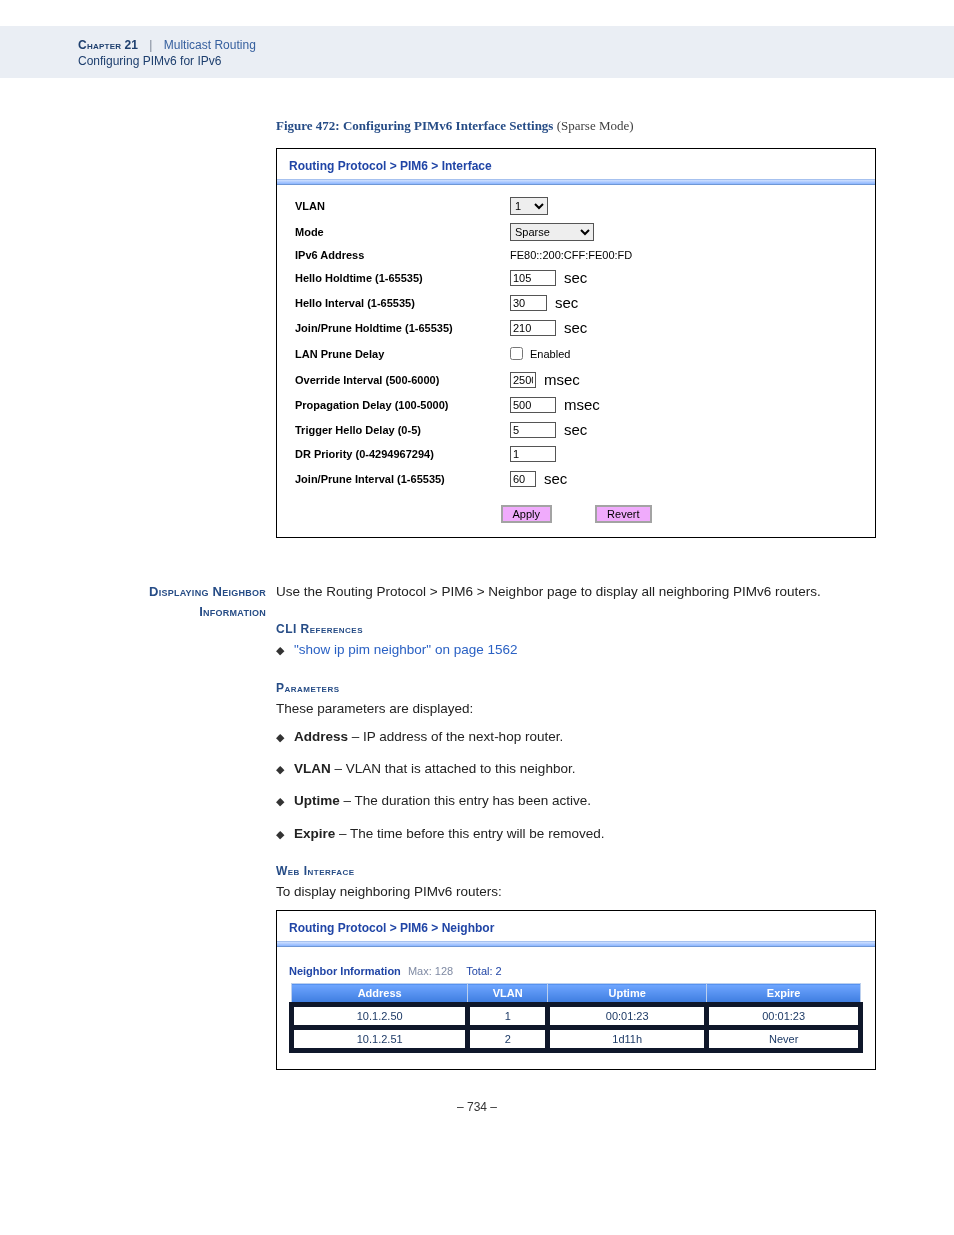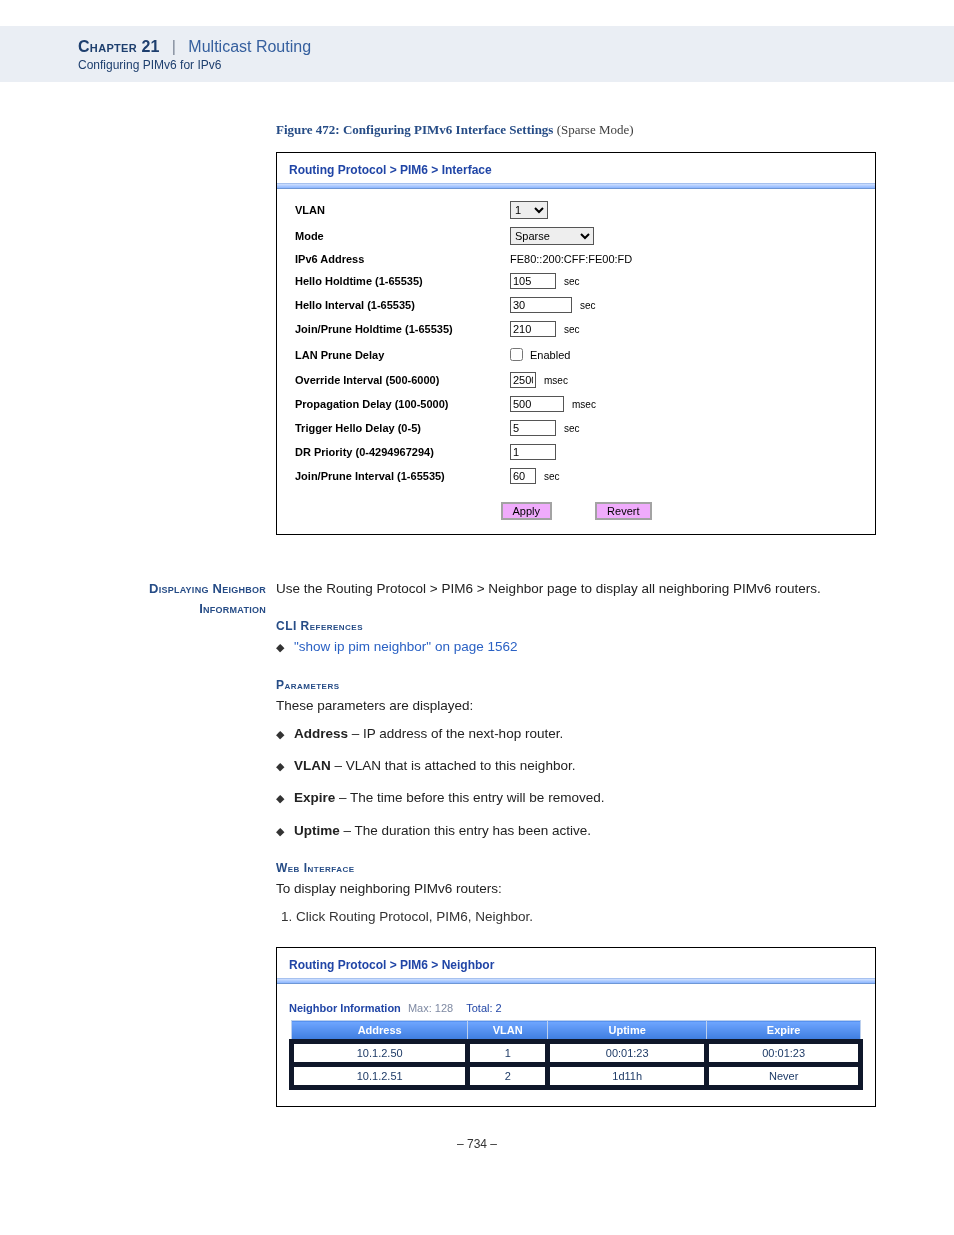--- a/index.html
+++ b/index.html
@@ -17,21 +17,21 @@
   .header-band{
     background:#eaeef4;
     padding:12px 0 10px 0;
     margin-top:26px;
   }
   .header-inner{
     margin-left:78px;
     margin-right:78px;
   }
   .chap-line{
-    font-size:16px;
+    font-size:12px;
   }
   .chap-label{ font-variant:small-caps; letter-spacing:.02em; font-weight:bold; color:#1e3f6e; }
   .chap-num{ color:#1e3f6e; font-weight:bold;}
   .chap-sep{ color:#7d8797; padding:0 8px;}
   .chap-title{ color:#355f9e; }
   .chap-sub{ color:#1e3f6e; font-size:12px; margin-top:2px;}
   .content{
     margin:0 78px;
     padding-top:40px;
     padding-bottom:60px;
@@ -85,21 +85,21 @@
     padding:0 2px;
     box-sizing:border-box;
     background:#fff;
   }
   .ff-select{
     border:1px solid #555;
     font-size:11px;
     height:18px;
     background:#eee;
   }
-  .ff-unit{ font-size:10px; margin-left:8px;}
+  .ff-unit{ font-size:15px; margin-left:8px;}
   .ff-check{ margin-left:0;}
   .ff-buttons{
     text-align:center;
     margin-top:18px;
   }
   .ff-btn{
     font-size:11px;
     padding:1px 10px;
     border:2px solid #a3a3a3;
     background:#f0abfc;
@@ -248,41 +248,41 @@
             <div class="ff-label">IPv6 Address</div>
             <div>FE80::200:CFF:FE00:FD</div>
           </div>
           <div class="ff-row" style="margin-top:6px">
             <div class="ff-label">Hello Holdtime (1-65535)</div>
             <input class="ff-input" style="width: 46px;" value="105">
             <span class="ff-unit">sec</span>
           </div>
           <div class="ff-row">
             <div class="ff-label">Hello Interval (1-65535)</div>
-            <input class="ff-input" style="width: 62px;" value="30">
+            <input class="ff-input" style="width: 37px;" value="30">
             <span class="ff-unit">sec</span>
           </div>
           <div class="ff-row">
             <div class="ff-label">Join/Prune Holdtime (1-65535)</div>
             <input class="ff-input" style="width: 46px;" value="210">
             <span class="ff-unit">sec</span>
           </div>
           <div class="ff-row">
             <div class="ff-label">LAN Prune Delay</div>
             <input type="checkbox" class="ff-check" style="">
             <span style="margin-left:4px">Enabled</span>
           </div>
           <div class="ff-row">
             <div class="ff-label">Override Interval (500-6000)</div>
             <input class="ff-input" style="width: 26px;" value="2500">
             <span class="ff-unit">msec</span>
           </div>
           <div class="ff-row">
             <div class="ff-label">Propagation Delay (100-5000)</div>
-            <input class="ff-input" style="width: 54px;" value="500">
+            <input class="ff-input" style="width: 46px;" value="500">
             <span class="ff-unit">msec</span>
           </div>
           <div class="ff-row">
             <div class="ff-label">Trigger Hello Delay (0-5)</div>
             <input class="ff-input" style="width: 46px;" value="5">
             <span class="ff-unit">sec</span>
           </div>
           <div class="ff-row" style="margin-top:6px">
             <div class="ff-label">DR Priority (0-4294967294)</div>
             <input class="ff-input" style="width: 46px;" value="1">
@@ -313,29 +313,26 @@
         <div class="sec-head">CLI References</div>
         <ul class="diamond">
           <li><span class="xref">"show ip pim neighbor" on page 1562</span></li>
         </ul>
 
         <div class="sec-head">Parameters</div>
         <div class="body-text" style="margin-bottom:8px">These parameters are displayed:</div>
         <ul class="diamond">
           <li><b>Address</b><span> – IP address of the next-hop router.</span></li>
           <li><b>VLAN</b><span> – VLAN that is attached to this neighbor.</span></li>
+          <li><b>Uptime</b><span> – The duration this entry has been active.</span></li>
           <li><b>Expire</b><span> – The time before this entry will be removed.</span></li>
-          <li><b>Uptime</b><span> – The duration this entry has been active.</span></li>
         </ul>
 
         <div class="sec-head">Web Interface</div>
         <div class="body-text" style="margin-bottom:8px">To display neighboring PIMv6 routers:</div>
-        <ol class="steps">
-          <li>Click Routing Protocol, PIM6, Neighbor.</li>
-        </ol>
 
         <div class="figure-frame">
           <div class="ff-crumb">Routing Protocol &gt; PIM6 &gt; Neighbor</div>
           <div class="ff-rule"></div>
           <div class="neighbor-info">
             <span>Neighbor Information</span>
             <span class="max">Max: 128</span>
             <span class="tot">Total: 2</span>
           </div>
           <div style="padding:0 12px 2px 12px">

